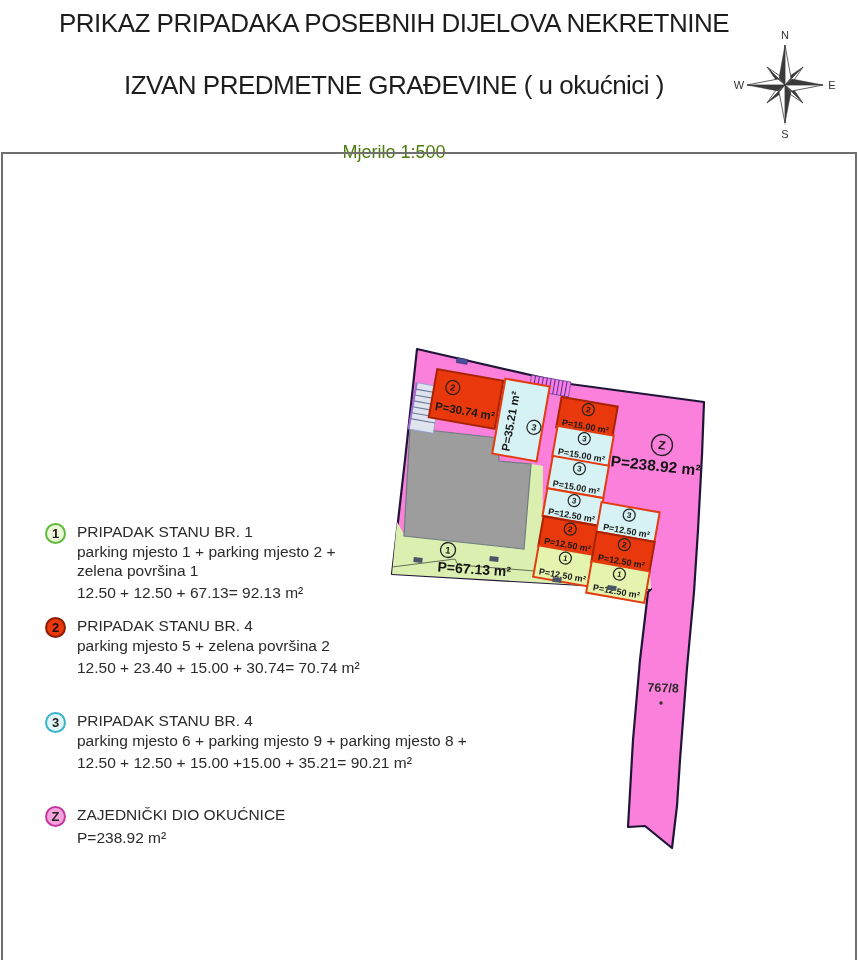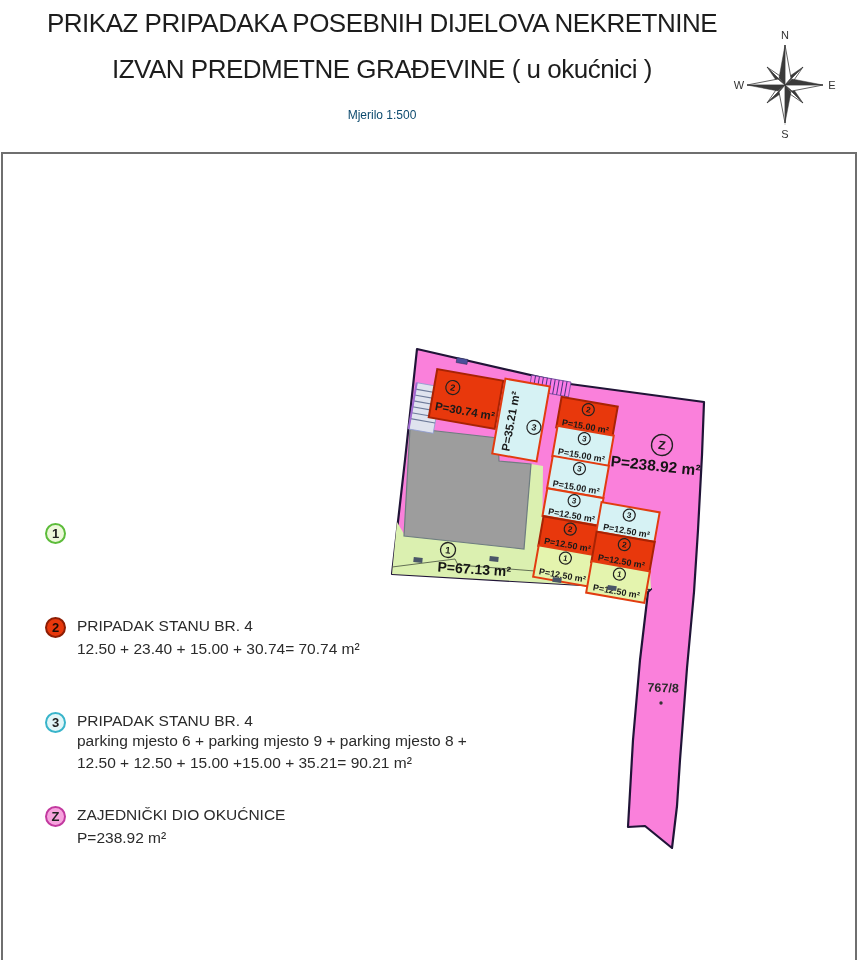--- a/index.html
+++ b/index.html
@@ -1,24 +1,24 @@
 <!DOCTYPE html>
 <html><head>
 <meta charset="utf-8">
 <style>
   html,body{margin:0;padding:0;}
   body{
     width:859px;height:960px;position:relative;background:#ffffff;
     font-family:"Liberation Sans", sans-serif;color:#2b2b2b;overflow:hidden;
   }
   
-  .header{position:absolute;top:6px;left:8px;width:748px;text-align:center;}
+  .header{position:absolute;top:6px;left:20px;width:748px;text-align:center;}
   .title-line{font-size:26px;letter-spacing:-0.5px;color:#1d1d1d;line-height:34px;margin:0;}
-  .title-line.second{margin-top:12px;}
-  .scale-line{font-size:12px;color:#0c4a6e;margin-top:22px;}
+  .title-line.second{margin-top:28px;}
+  .scale-line{font-size:18px;color:#4d7c0f;margin-top:40px;}
   
   .frame{position:absolute;left:1px;right:2px;top:152px;height:812px;
          border:2px solid #6f6f6f;border-bottom:none;}
   
   .legend{position:absolute;left:45px;top:0;width:470px;}
   .legend-item{position:absolute;left:0;display:flex;gap:11px;}
   .legend-item.i1{top:522px;}
   .legend-item.i2{top:616px;}
   .legend-item.i3{top:711px;}
   .legend-item.i4{top:805px;}
@@ -66,26 +66,33 @@
   <div class="title-line second">IZVAN PREDMETNE GRAĐEVINE ( u okućnici )</div>
   <div class="scale-line">Mjerilo 1:500</div>
 </div>
 
 <div class="frame"></div>
 
 <div class="legend">
 
   <div class="legend-item i1">
     <div class="lmark m1">1</div>
+    <div class="ltext">
+      <div class="ltitle">PRIPADAK STANU BR. 1</div>
+      <div>parking mjesto 1 + parking mjesto 2 +</div>
+      <div>zelena površina 1</div>
+      <div class="lformula">12.50 + 12.50 + 67.13= 92.13 m²</div>
+    </div>
   </div>
 
   <div class="legend-item i2">
     <div class="lmark m2">2</div>
     <div class="ltext">
       <div class="ltitle">PRIPADAK STANU BR. 4</div>
+      <div>parking mjesto 5 + zelena površina 2</div>
       <div class="lformula">12.50 + 23.40 + 15.00 + 30.74= 70.74 m²</div>
     </div>
   </div>
 
   <div class="legend-item i3">
     <div class="lmark m3">3</div>
     <div class="ltext">
       <div class="ltitle">PRIPADAK STANU BR. 4</div>
       <div>parking mjesto 6 + parking mjesto 9 + parking mjesto 8 +</div>
       <div class="lformula">12.50 + 12.50 + 15.00 +15.00 + 35.21= 90.21 m²</div>

